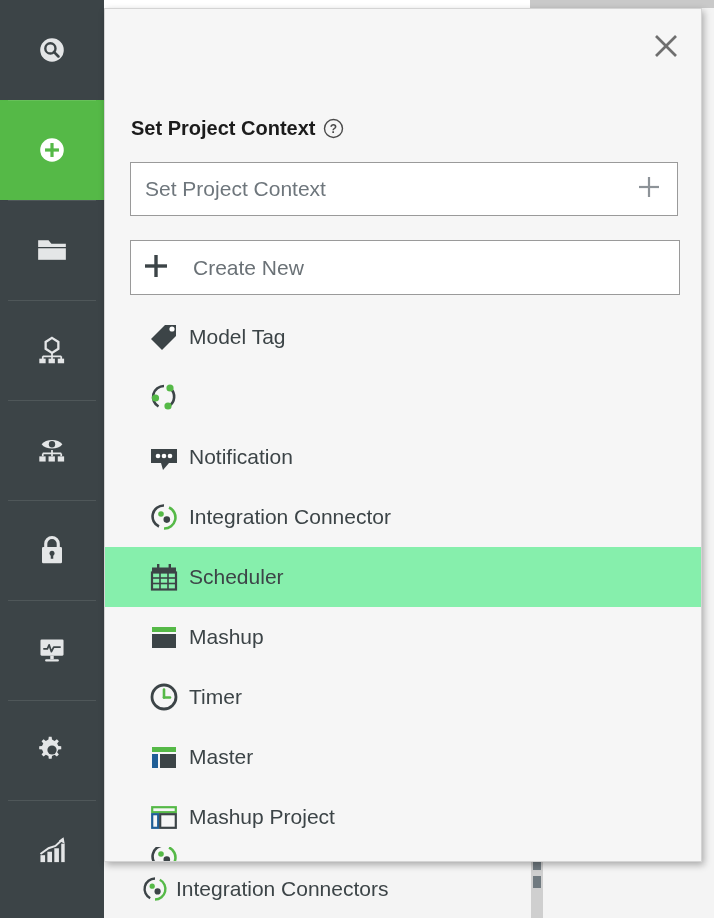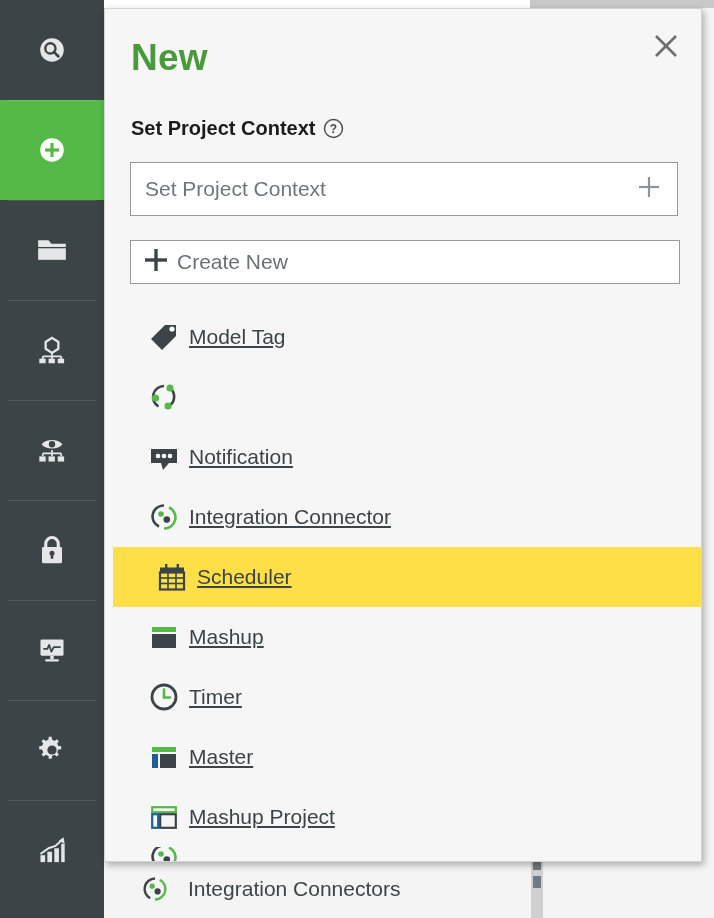--- a/index.html
+++ b/index.html
@@ -31,21 +31,21 @@
   .bg-scroll-thumb {
     position: absolute; left: 533px; top: 860px; width: 8px; height: 10px;
     background: #707a80;
   }
   .bg-scroll-thumb2 {
     position: absolute; left: 533px; top: 876px; width: 8px; height: 12px;
     background: #707a80;
   }
   .bg-row {
     position: absolute; left: 140px; top: 866px; width: 380px; height: 46px;
-    display: flex; align-items: center; gap: 18px;
+    display: flex; align-items: center; gap: 6px;
     font-size: 21px; color: #3c4447;
   }
 
   
   .rail {
     position: absolute; left: 0; top: 0; width: 104px; height: 918px;
     background: #3c4447;
   }
   .rail-item {
     position: relative; width: 104px; height: 100px;
@@ -98,41 +98,41 @@
     display: flex; align-items: center;
     padding: 0 14px;
   }
   .context-field .ph {
     flex: 1; font-size: 21px; color: #6e767c;
   }
   .plus-glyph { color: #8d9398; }
 
   .create-new {
     position: absolute; left: 25px; top: 231px;
-    width: 550px; height: 44px;
+    width: 550px; height: 55px;
     background: #ffffff;
     border: 1px solid #9a9a9a;
     box-sizing: border-box;
     display: flex; align-items: center;
-    padding: 0 12px; gap: 8px;
+    padding: 0 12px; gap: 24px;
     cursor: pointer;
   }
   .create-new .cn-label { font-size: 21px; color: #6a7176; }
 
   
   .list { position: absolute; left: 0; top: 298px; width: 596px; }
   .list-item {
     height: 60px;
     display: flex; align-items: center;
     padding-left: 44px; gap: 10px;
     cursor: pointer;
   }
-  .list-item.selected { background: #fde047; margin-left: 8px; }
+  .list-item.selected { background: #86efac; }
   .list-item .li-label {
-    font-size: 21px; color: #3c4447; text-decoration: underline;
+    font-size: 21px; color: #3c4447;
   }
   .ico {
     width: 30px; height: 30px;
     display: inline-flex; align-items: center; justify-content: center;
     flex: 0 0 30px;
   }
   .ico svg { display: block; }
   .clip-row { overflow: hidden; }
 </style>
 </head>
@@ -271,21 +271,20 @@
 
   <div class="panel">
 
     <div class="panel-close">
       <svg width="26" height="26" viewBox="0 0 26 26">
         <line x1="3" y1="3" x2="23" y2="23" stroke="#6f6f6f" stroke-width="2.6"></line>
         <line x1="23" y1="3" x2="3" y2="23" stroke="#6f6f6f" stroke-width="2.6"></line>
       </svg>
     </div>
 
-    <div class="panel-title">New</div>
 
     <div class="section-label">
       <span>Set Project Context</span>
       <span class="help-icon">
         <svg width="21" height="21" viewBox="0 0 21 21">
           <circle cx="10.5" cy="10.5" r="9" fill="none" stroke="#4a4a4a" stroke-width="1.4"></circle>
           <text x="10.5" y="15" text-anchor="middle" font-family="Liberation Sans, sans-serif" font-size="12" fill="#4a4a4a">?</text>
         </svg>
       </span>
     </div>

